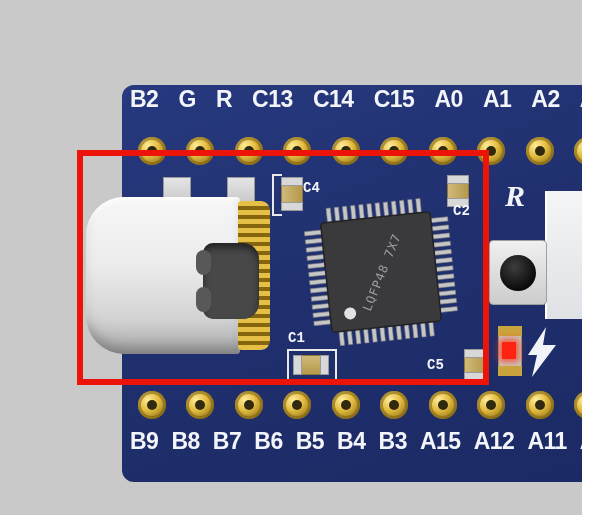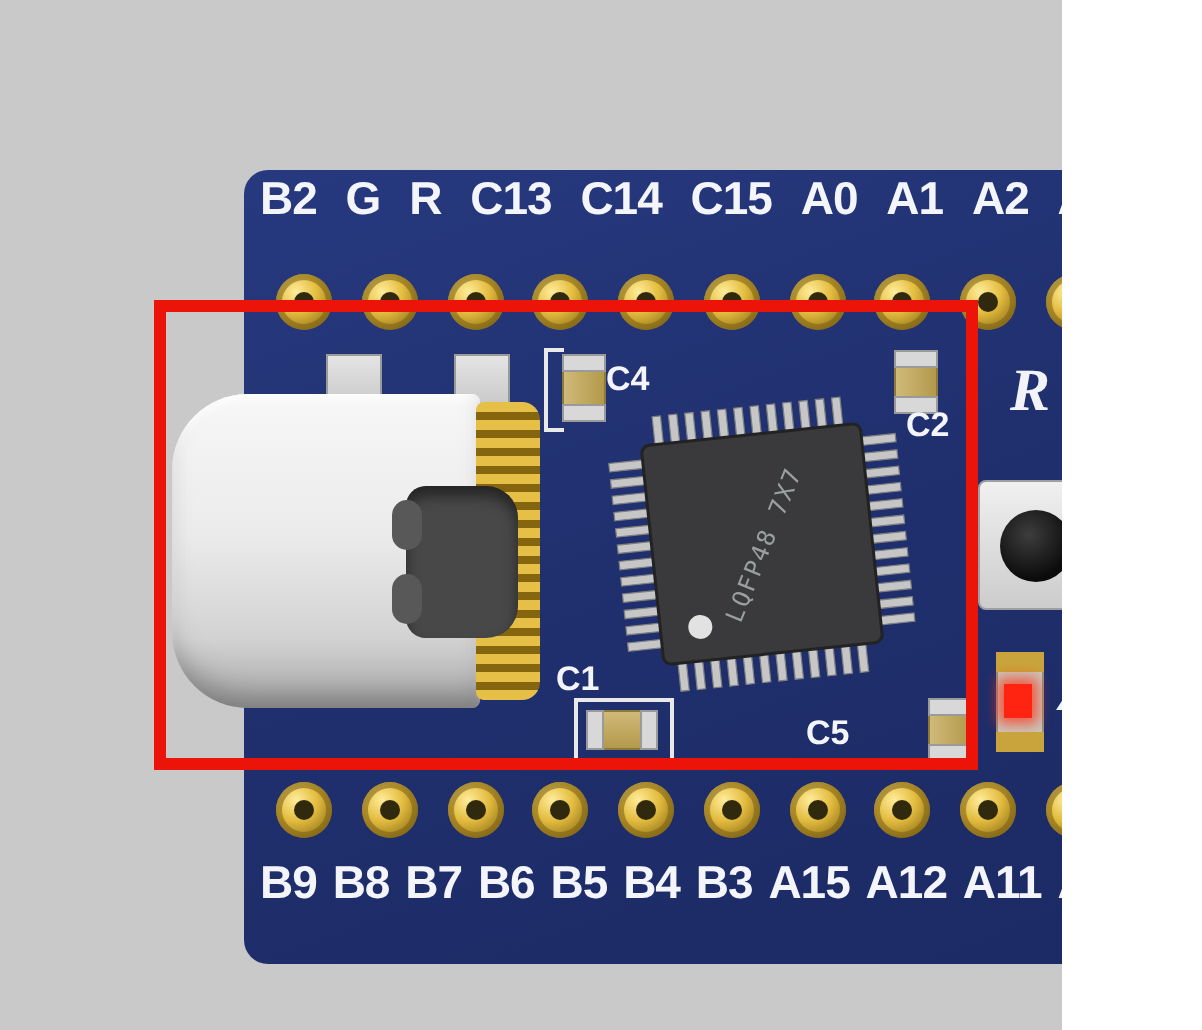--- a/index.html
+++ b/index.html
@@ -1,17 +1,17 @@
 <!DOCTYPE html>
 <html><head>
 <meta charset="utf-8">
 <style>
   html,body{margin:0;padding:0;}
   .stage{
-    position:relative; width:531px; height:515px; overflow:hidden;
+    position:relative; width:582px; height:515px; overflow:hidden;
     background:#c9c9c9; font-family:"Liberation Sans", sans-serif;
   }
   
   .board{
     position:absolute; left:122px; top:85px; width:500px; height:397px;
     background:linear-gradient(160deg,#27397f 0%,#20306f 45%,#1b2a63 100%);
     border-radius:12px 0 0 12px; z-index:1;
   }
   
   .label-row{
@@ -81,25 +81,25 @@
   .cap-h{
     position:absolute; height:18px; z-index:4;
     background:linear-gradient(180deg,#d0ba79,#b3994b); border:1px solid #8d7a3a;
   }
   .cap-h::before,.cap-h::after{content:""; position:absolute; top:-1px; bottom:-1px; width:7px; background:#d8d8d8; border:1px solid #9a9a9a;}
   .cap-h::before{left:-1px;} .cap-h::after{right:-1px;}
   .cap-c1{left:293px; top:355px; width:34px;}
   .silk-box-c1{position:absolute; left:287px; top:349px; width:46px; height:30px; border:2px solid #e9e9e9; z-index:3;}
   .silk-bracket-c4{position:absolute; left:272px; top:174px; width:8px; height:38px; border:2px solid #e9e9e9; border-right:none; z-index:3;}
   
-  .ref{position:absolute; color:#f4f5fa; font-weight:bold; font-size:17px; z-index:5;}
+  .ref{position:absolute; color:#f4f5fa; font-weight:bold; font-size:14px; z-index:5;font-family:Liberation Mono, monospace;}
   .ref-c4{left:303px; top:180px;}
   .ref-c2{left:453px; top:203px;text-align:center;}
-  .ref-c1{left:278px; top:330px;}
-  .ref-c5{left:403px; top:357px;}
+  .ref-c1{left:288px; top:330px;}
+  .ref-c5{left:427px; top:357px;}
   
   .reset-label{
     position:absolute; left:505px; top:179px; z-index:3; color:#f2f3f8;
     font-family:"Liberation Serif", serif; font-style:italic; font-weight:600; font-size:30px;
   }
   .white-module{
     position:absolute; left:545px; top:191px; width:70px; height:128px; z-index:3;
     background:linear-gradient(180deg,#f4f5f7,#dfe1e4); border-left:2px solid #ffffff;
   }
   .reset-button{

